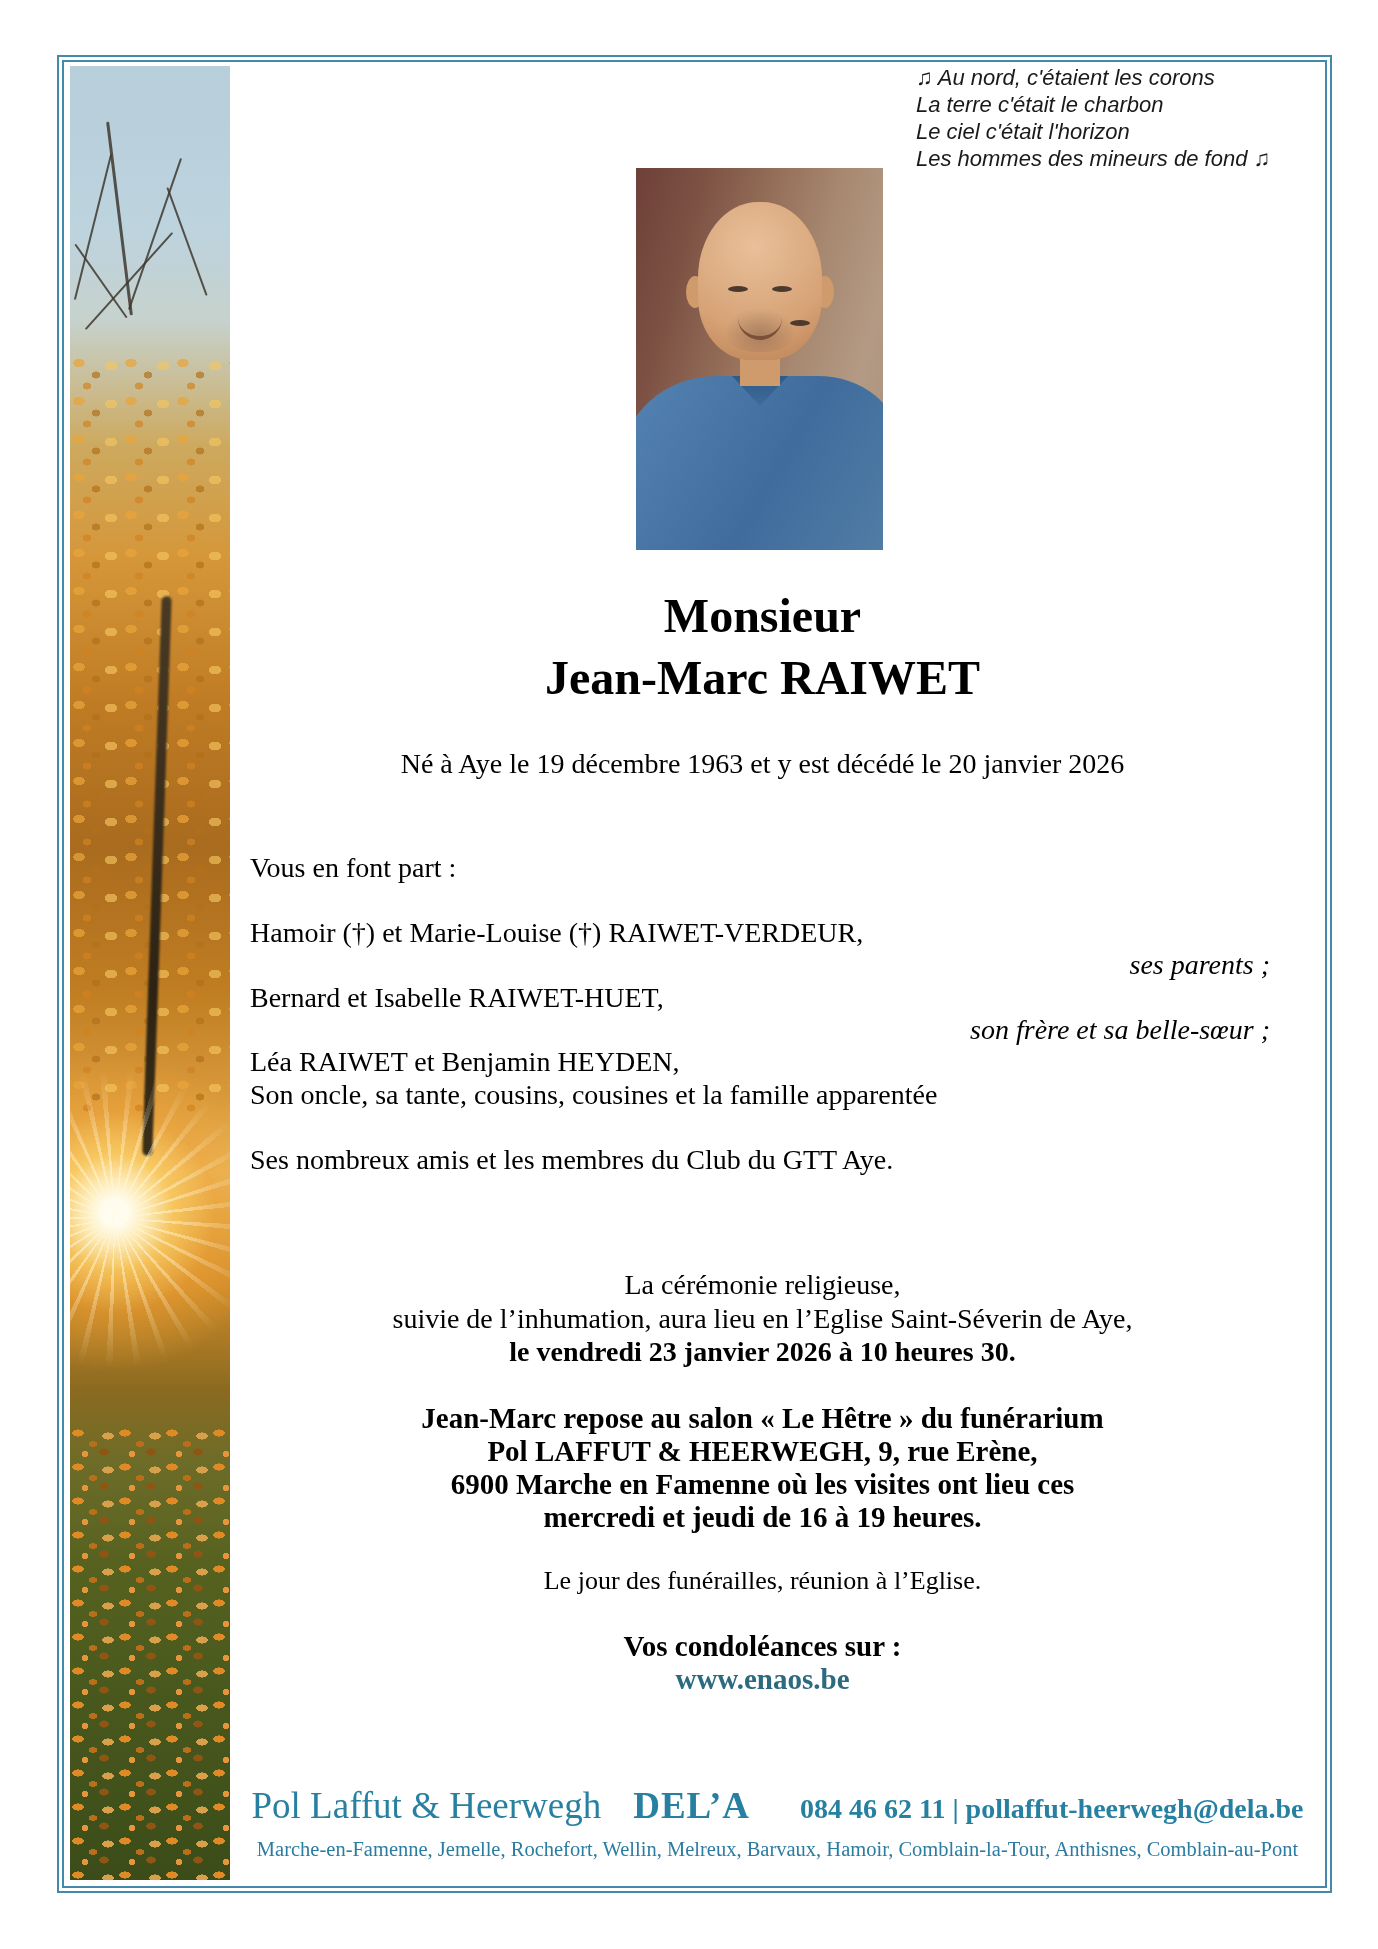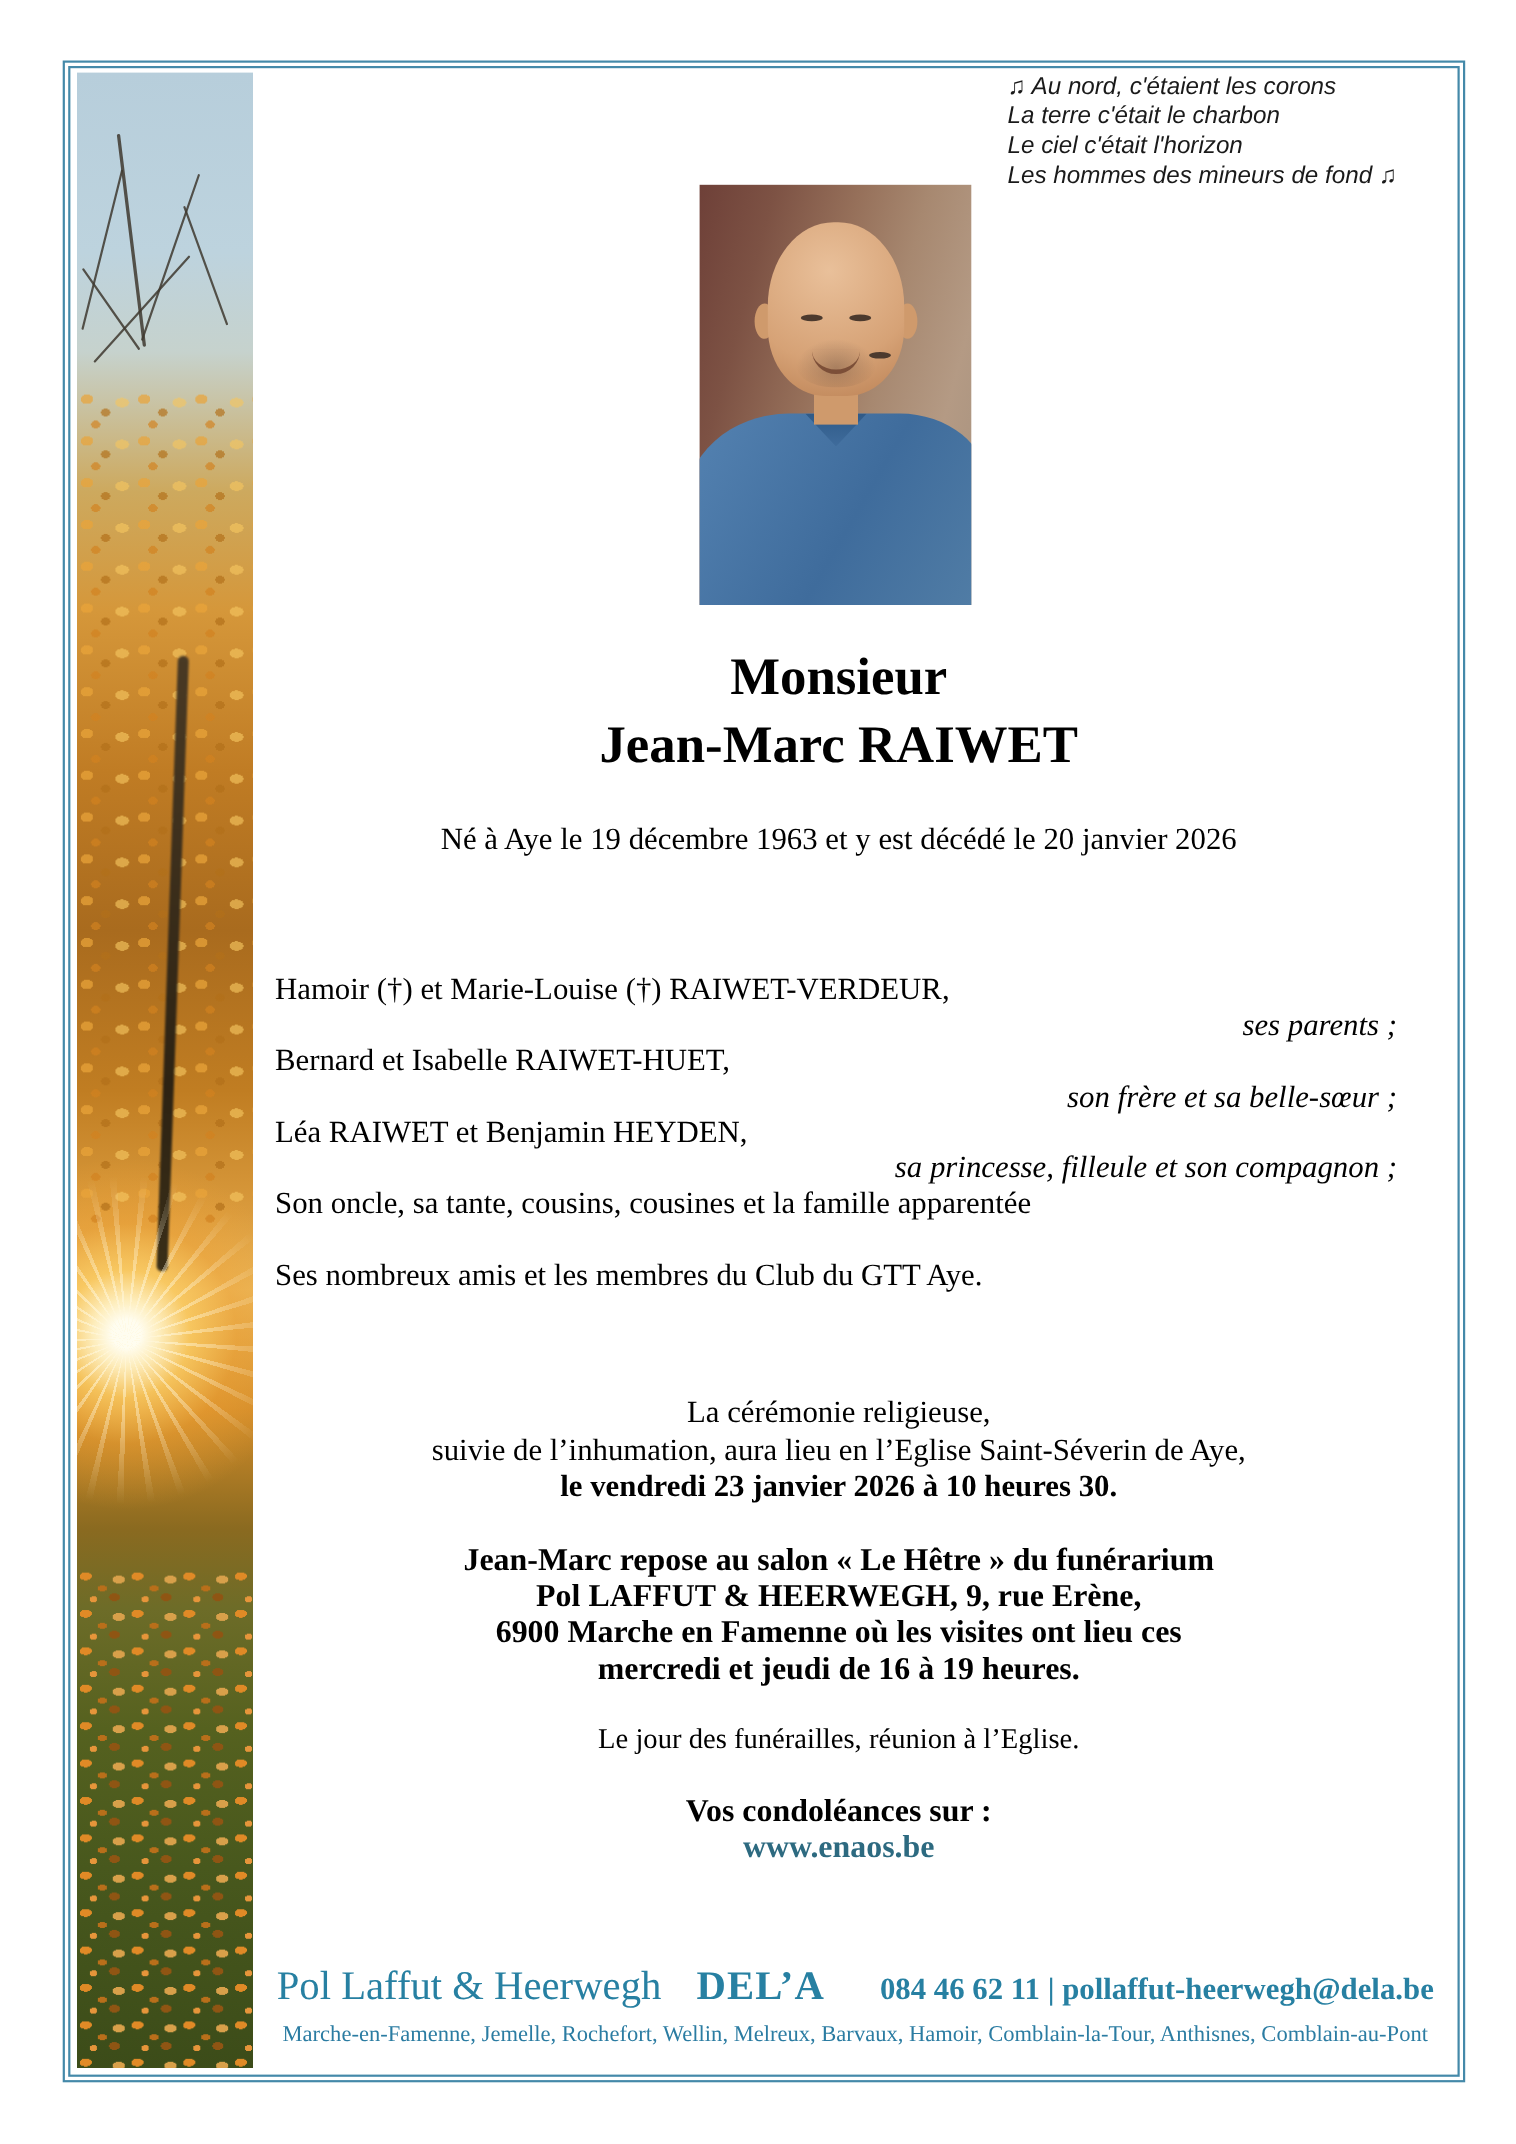--- a/index.html
+++ b/index.html
@@ -171,27 +171,27 @@
 </div>
 
 <div class="centerblock title">
   <div>Monsieur</div>
   <div>Jean-Marc RAIWET</div>
 </div>
 
 <div class="centerblock life-dates">Né à Aye le 19 décembre 1963 et y est décédé le 20 janvier 2026</div>
 
 <div class="family">
+  <div>Vous en font part :</div>
   <div class="fam-gap"></div>
   <div>Hamoir (†) et Marie-Louise (†) RAIWET-VERDEUR,</div>
   <div class="relation">ses parents ;</div>
   <div>Bernard et Isabelle RAIWET-HUET,</div>
   <div class="relation">son frère et sa belle-sœur ;</div>
   <div>Léa RAIWET et Benjamin HEYDEN,</div>
-  <div class="relation">sa princesse, filleule et son compagnon ;</div>
   <div>Son oncle, sa tante, cousins, cousines et la famille apparentée</div>
   <div class="fam-gap"></div>
   <div>Ses nombreux amis et les membres du Club du GTT Aye.</div>
 </div>
 
 <div class="centerblock ceremony">
   <div>La cérémonie religieuse,</div>
   <div>suivie de l’inhumation, aura lieu en l’Eglise Saint-Séverin de Aye,</div>
   <div class="bold">le vendredi 23 janvier 2026 à 10 heures 30.</div>
 </div>

